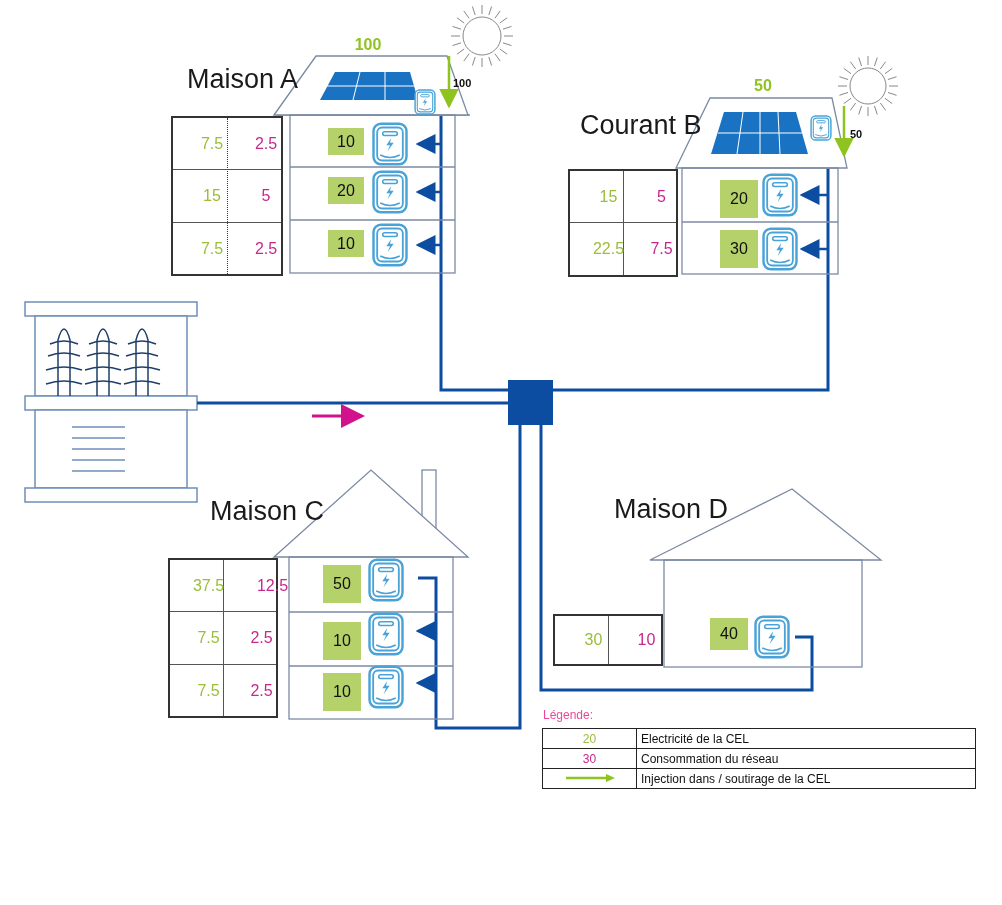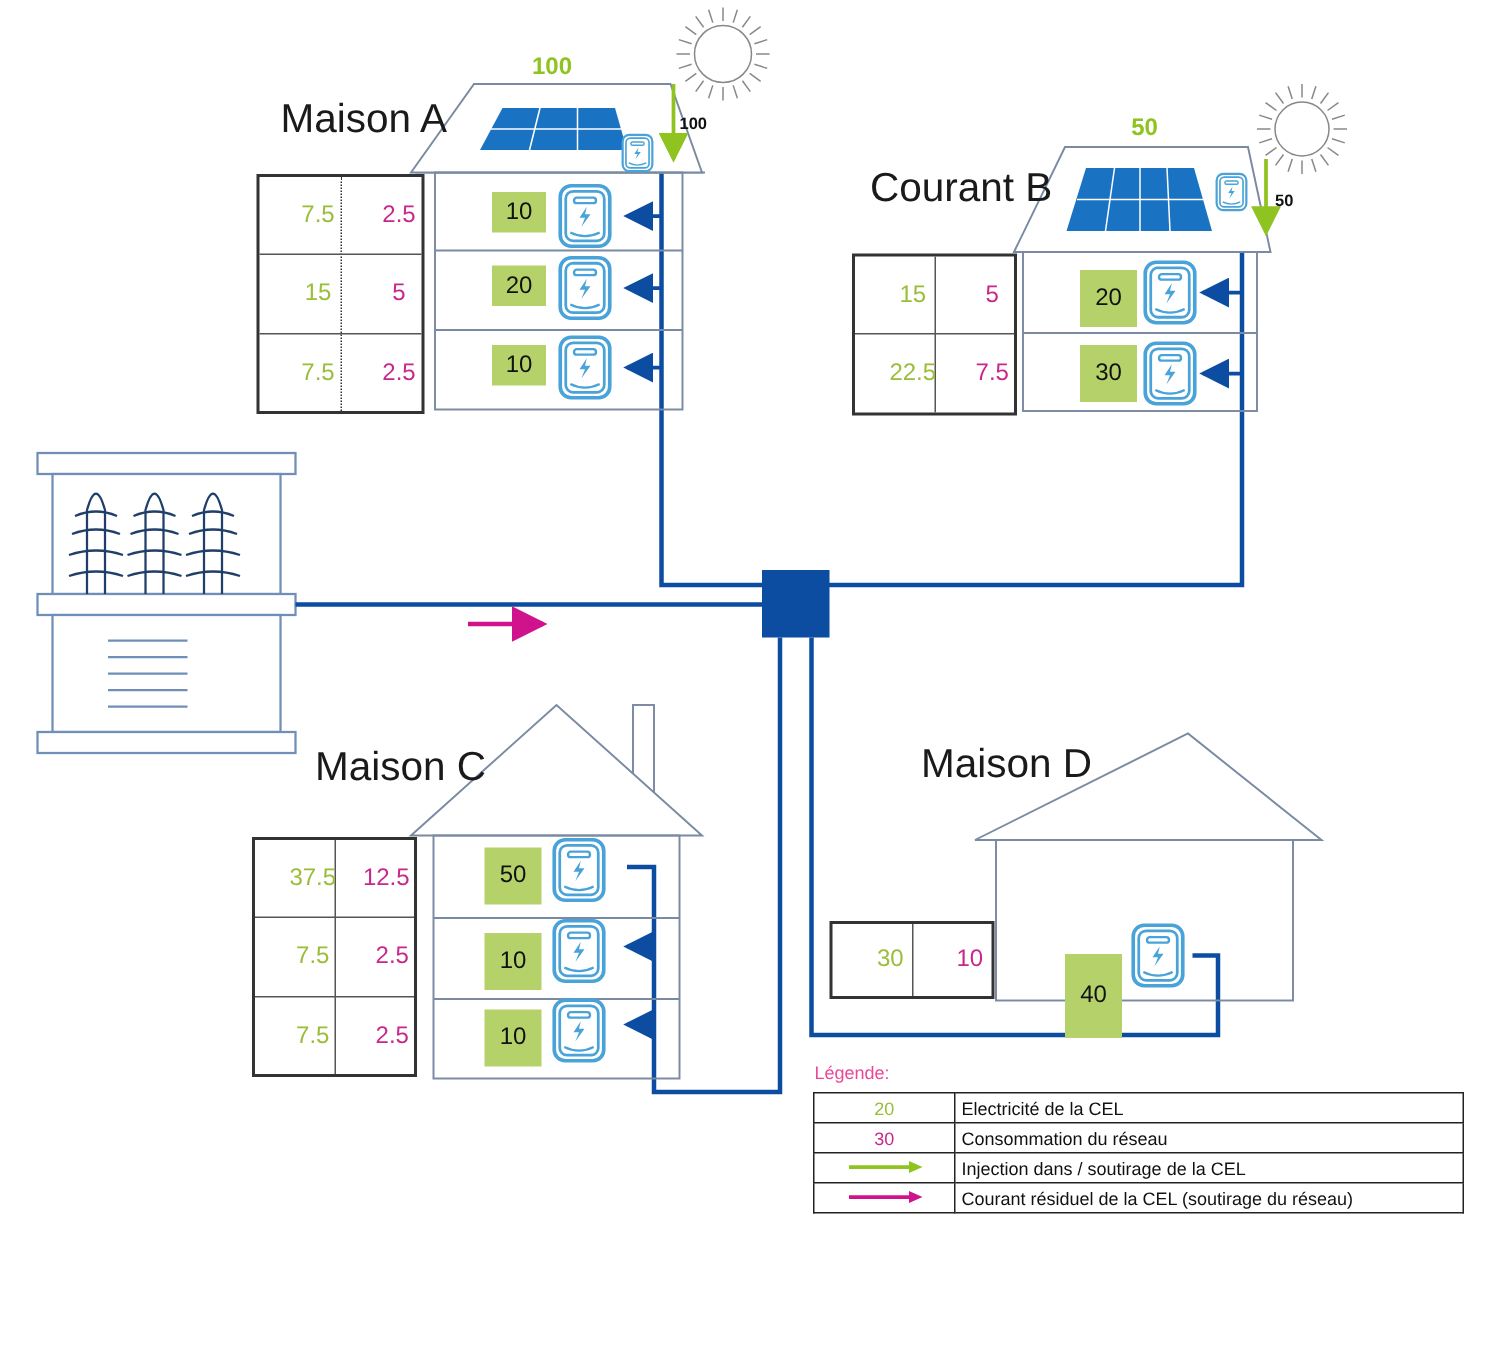--- a/index.html
+++ b/index.html
@@ -239,36 +239,36 @@
   </div>
   <div class="cons-box" style="left:720px;top:180px;height:38px;width:38px">20</div>
   <div class="cons-box" style="left:720px;top:230px;height:38px;width:38px">30</div>
 
 
   <div class="tbl" style="left:168px;top:558px;width:106px;height:156px">
     <div class="abs" style="left:53px;top:0;height:156px;border-left:1px solid #555"></div>
     <div class="abs" style="left:0;top:51px;width:106px;border-top:1px solid #555"></div>
     <div class="abs" style="left:0;top:104px;width:106px;border-top:1px solid #555"></div>
     <div class="cell cel" style="left:0;top:0;width:53px;height:51px">37.5</div>
-    <div class="cell grid" style="left:43px;top:0;width:65px;height:51px">12.5</div>
+    <div class="cell grid" style="left:58px;top:0;width:65px;height:51px">12.5</div>
     <div class="cell cel" style="left:0;top:52px;width:53px;height:52px">7.5</div>
     <div class="cell grid" style="left:53px;top:52px;width:53px;height:52px">2.5</div>
     <div class="cell cel" style="left:0;top:105px;width:53px;height:51px">7.5</div>
     <div class="cell grid" style="left:53px;top:105px;width:53px;height:51px">2.5</div>
   </div>
   <div class="cons-box" style="left:323px;top:565px;height:38px;width:38px">50</div>
   <div class="cons-box" style="left:323px;top:622px;height:38px;width:38px">10</div>
   <div class="cons-box" style="left:323px;top:673px;height:38px;width:38px">10</div>
 
   <div class="tbl" style="left:553px;top:614px;width:106px;height:48px">
     <div class="abs" style="left:53px;top:0;height:48px;border-left:1px solid #555"></div>
     <div class="cell cel" style="left:0;top:0;width:53px;height:48px">30</div>
     <div class="cell grid" style="left:53px;top:0;width:53px;height:48px">10</div>
   </div>
-  <div class="cons-box" style="left:710px;top:636px;height:56px;width:38px">40</div>
+  <div class="cons-box" style="left:710px;top:618px;height:32px;width:38px">40</div>
 
   <div class="abs legend-title" style="left:543px;top:708px">Légende:</div>
   <table class="legend" style="left:542px;top:728px">
     <tbody>
         <tr>
       <td class="sym cel">20</td>
       <td class="desc">Electricité de la CEL</td>
     </tr>
     <tr>
       <td class="sym grid">30</td>
@@ -276,24 +276,15 @@
     </tr>
     <tr>
       <td class="sym">
         <svg width="52" height="10">
               <line x1="2" y1="5" x2="44" y2="5" stroke="#8fc31f" stroke-width="2.5"></line>
               <path d="M42 1 L51 5 L42 9 Z" fill="#8fc31f"></path>
             </svg>
       </td>
       <td class="desc">Injection dans / soutirage de la CEL</td>
     </tr>
-    <tr>
-      <td class="sym">
-        <svg width="52" height="10">
-              <line x1="2" y1="5" x2="44" y2="5" stroke="#d0138c" stroke-width="2.5"></line>
-              <path d="M42 1 L51 5 L42 9 Z" fill="#d0138c"></path>
-            </svg>
-      </td>
-      <td class="desc">Courant résiduel de la CEL (soutirage du réseau)</td>
-    </tr>
   </tbody>
     </table>
 </div>
 
 </body></html>

